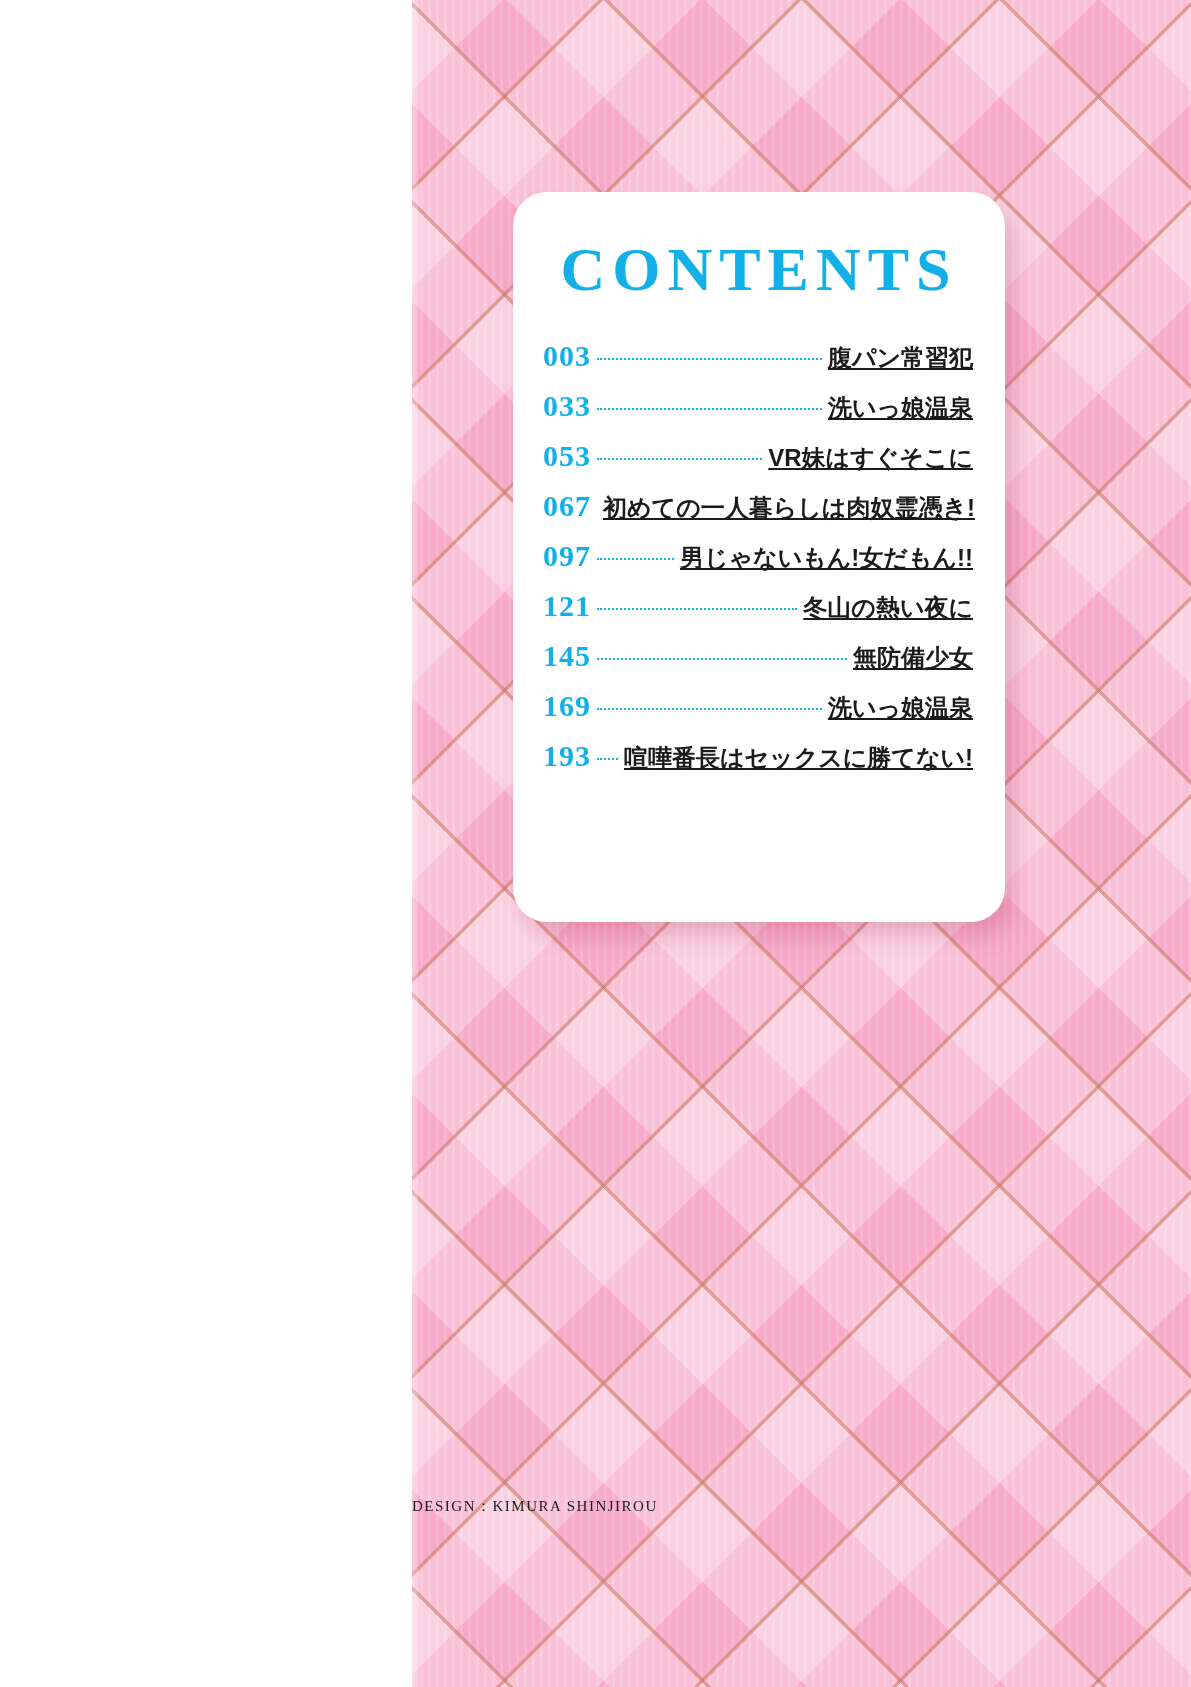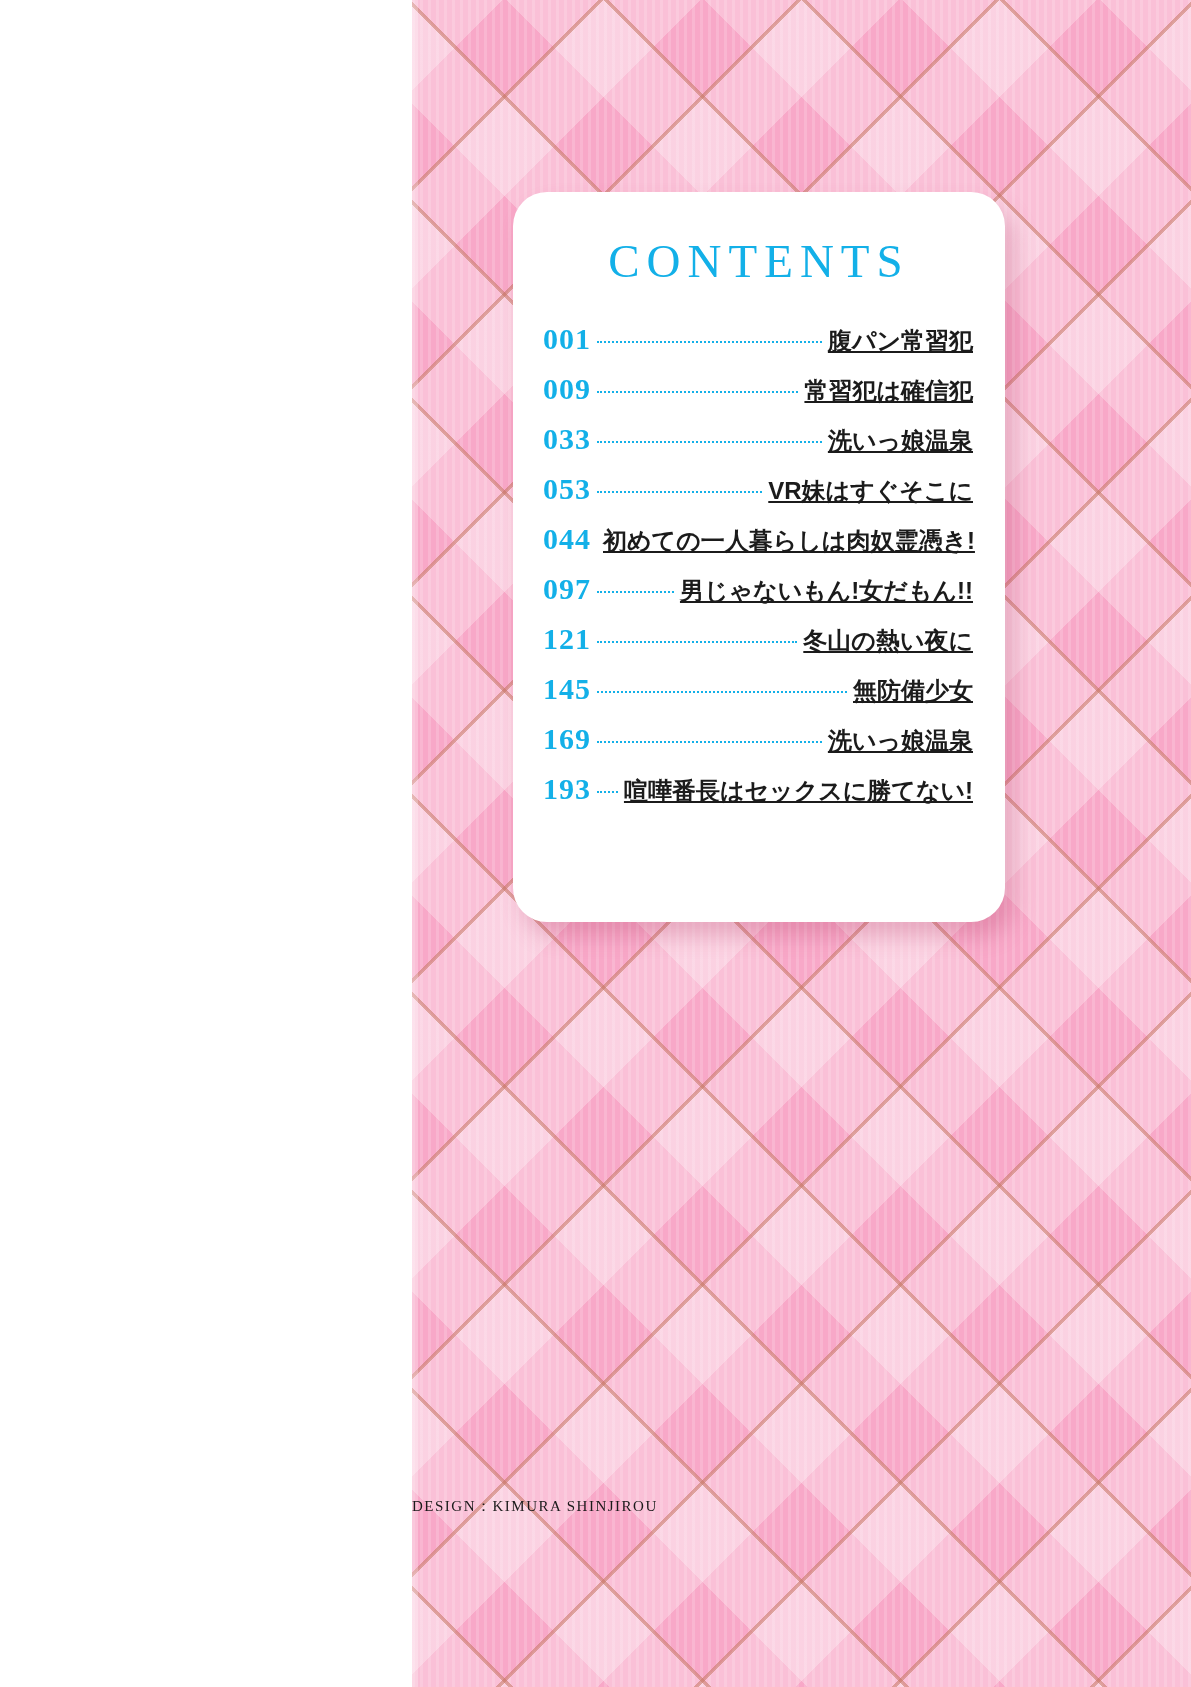--- a/index.html
+++ b/index.html
@@ -78,22 +78,22 @@
     width: 492px;
     height: 730px;
     background: #ffffff;
     border-radius: 34px;
     box-shadow: 10px 14px 22px rgba(184,70,110,0.30);
     z-index: 6;
   }
   .card-title {
     color: #13b0e8;
     text-align: center;
-    font-size: 47px;
-    font-weight: normal;
+    font-size: 62px;
+    font-weight: bold;
     letter-spacing: 7px;
     margin-top: 42px;
     font-family: "Liberation Serif", serif;
   }
   .toc {
     margin: 34px 32px 0 30px;
   }
   .toc-row {
     display: flex;
     align-items: baseline;
@@ -151,45 +151,40 @@
   <div class="plaid"></div>
   <div class="plaid-edge"></div>
   <div class="left-margin"></div>
 
   <div class="card">
     <div class="card-title">CONTENTS</div>
 
     <div class="toc">
 
       <div class="toc-row">
-        <span class="toc-page">001</span>
+        <span class="toc-page">003</span>
         <span class="toc-dots"></span>
         <span class="toc-title">腹パン常習犯</span>
       </div>
 
-      <div class="toc-row">
-        <span class="toc-page">009</span>
-        <span class="toc-dots"></span>
-        <span class="toc-title">常習犯は確信犯</span>
-      </div>
 
       <div class="toc-row">
         <span class="toc-page">033</span>
         <span class="toc-dots"></span>
         <span class="toc-title">洗いっ娘温泉</span>
       </div>
 
       <div class="toc-row">
         <span class="toc-page">053</span>
         <span class="toc-dots"></span>
         <span class="toc-title">VR妹はすぐそこに</span>
       </div>
 
       <div class="toc-row">
-        <span class="toc-page">044</span>
+        <span class="toc-page">067</span>
         <span class="toc-dots"></span>
         <span class="toc-title">初めての一人暮らしは肉奴霊憑き!</span>
       </div>
 
       <div class="toc-row">
         <span class="toc-page">097</span>
         <span class="toc-dots"></span>
         <span class="toc-title">男じゃないもん!女だもん!!</span>
       </div>
 

